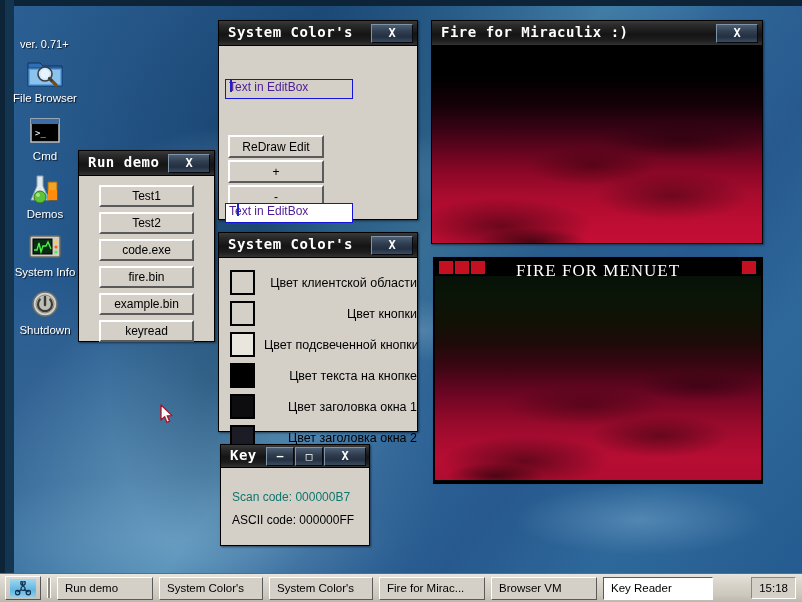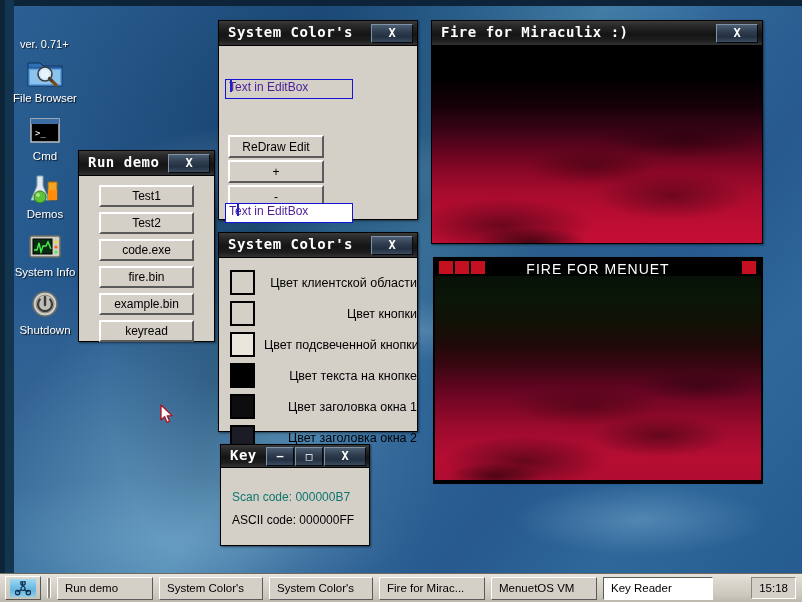--- a/index.html
+++ b/index.html
@@ -328,21 +328,21 @@
 
   <div class="win" style="left:433px;top:257px;width:328px;height:225px;">
     <div style="width:328px;height:225px;border:1px solid #000;background:#000;">
       <div style="height:18px;position:relative;background:#000;">
         <div style="position:absolute;left:5px;top:3px;display:flex;gap:2px;">
           <div style="width:14px;height:13px;background:#c41020;"></div>
           <div style="width:14px;height:13px;background:#c41020;"></div>
           <div style="width:14px;height:13px;background:#c41020;"></div>
         </div>
         <div style="position:absolute;left:0;right:0;top:3px;text-align:center;color:#fff;
-                    font-family:Liberation Sans, sans-serif;font-size:14px;letter-spacing:1px;">FIRE FOR MENUET</div>
+                    font-family:Liberation Serif, serif;font-size:17px;letter-spacing:1px;">FIRE FOR MENUET</div>
         <div style="position:absolute;right:6px;top:3px;width:14px;height:13px;background:#c41020;"></div>
       </div>
       <div style="width:326px;height:204px;margin:0 auto;position:relative;overflow:hidden;
                   background:linear-gradient(180deg,
                     #071107 0%, #0a1508 10%, #101105 22%, #1d0a09 33%,
                     #3a0611 44%, #5e0520 54%, #7c0726 63%, #960a2b 72%,
                     #a90c30 81%, #b70d33 90%, #b00c31 100%);">
         <div style="position:absolute;inset:0;
              background:
                radial-gradient(ellipse 120px 36px at 90px 185px, rgba(0,0,0,.45), rgba(0,0,0,0) 70%),
@@ -388,18 +388,18 @@
           <circle cx="13.4" cy="11.6" r="2.2" fill="none" stroke="#10304e" stroke-width="1.3"></circle>
         </svg>
       </div>
     </div>
     <div class="tgrip"></div>
 
     <div class="taskbtn" style="width:80px;">Run demo</div>
     <div class="taskbtn" style="width:88px;">System Color's</div>
     <div class="taskbtn" style="width:88px;">System Color's</div>
     <div class="taskbtn" style="width:90px;">Fire for Mirac...</div>
-    <div class="taskbtn" style="width:90px;">MenuetOS VM</div>
+    <div class="taskbtn" style="width:90px;">Browser VM</div>
     <div class="taskbtn active" style="width:94px;">Key Reader</div>
 
     <div id="clock">15:18</div>
   </div>
 </div>
 
 </body></html>

